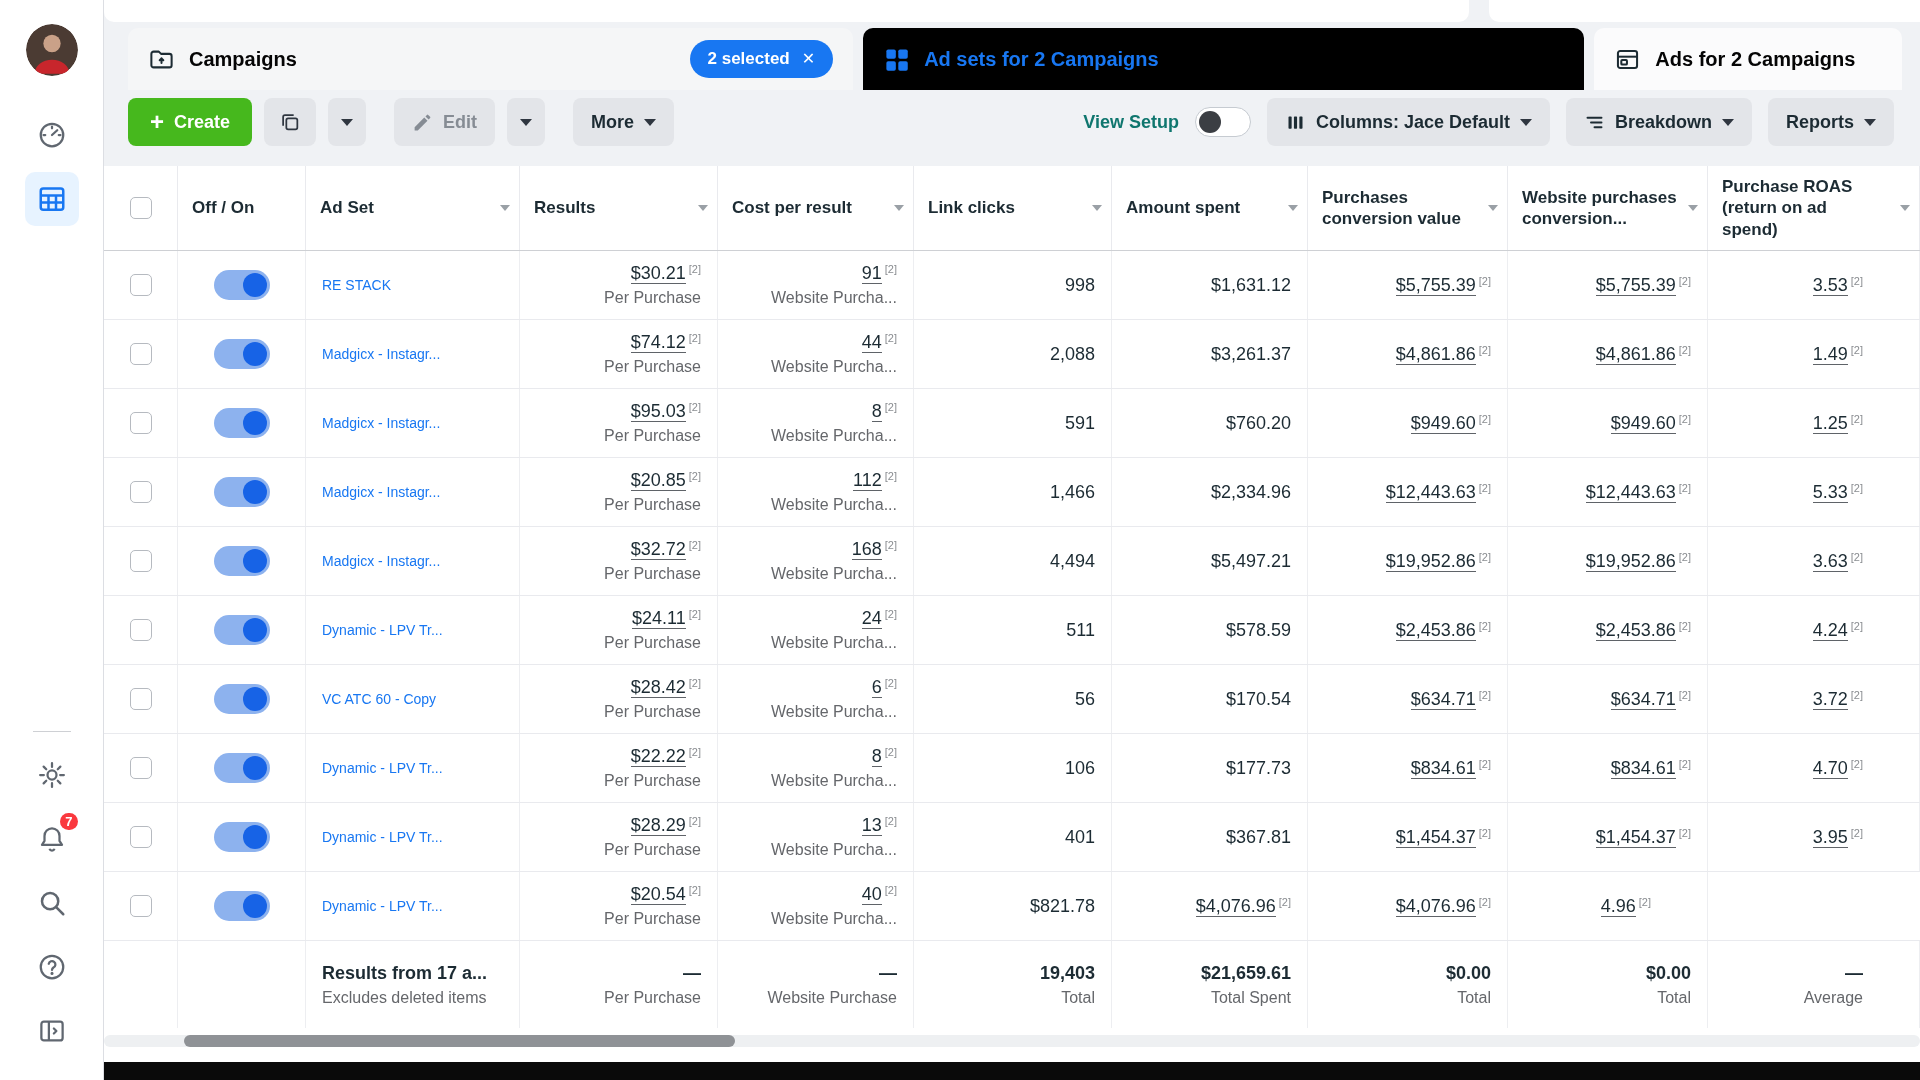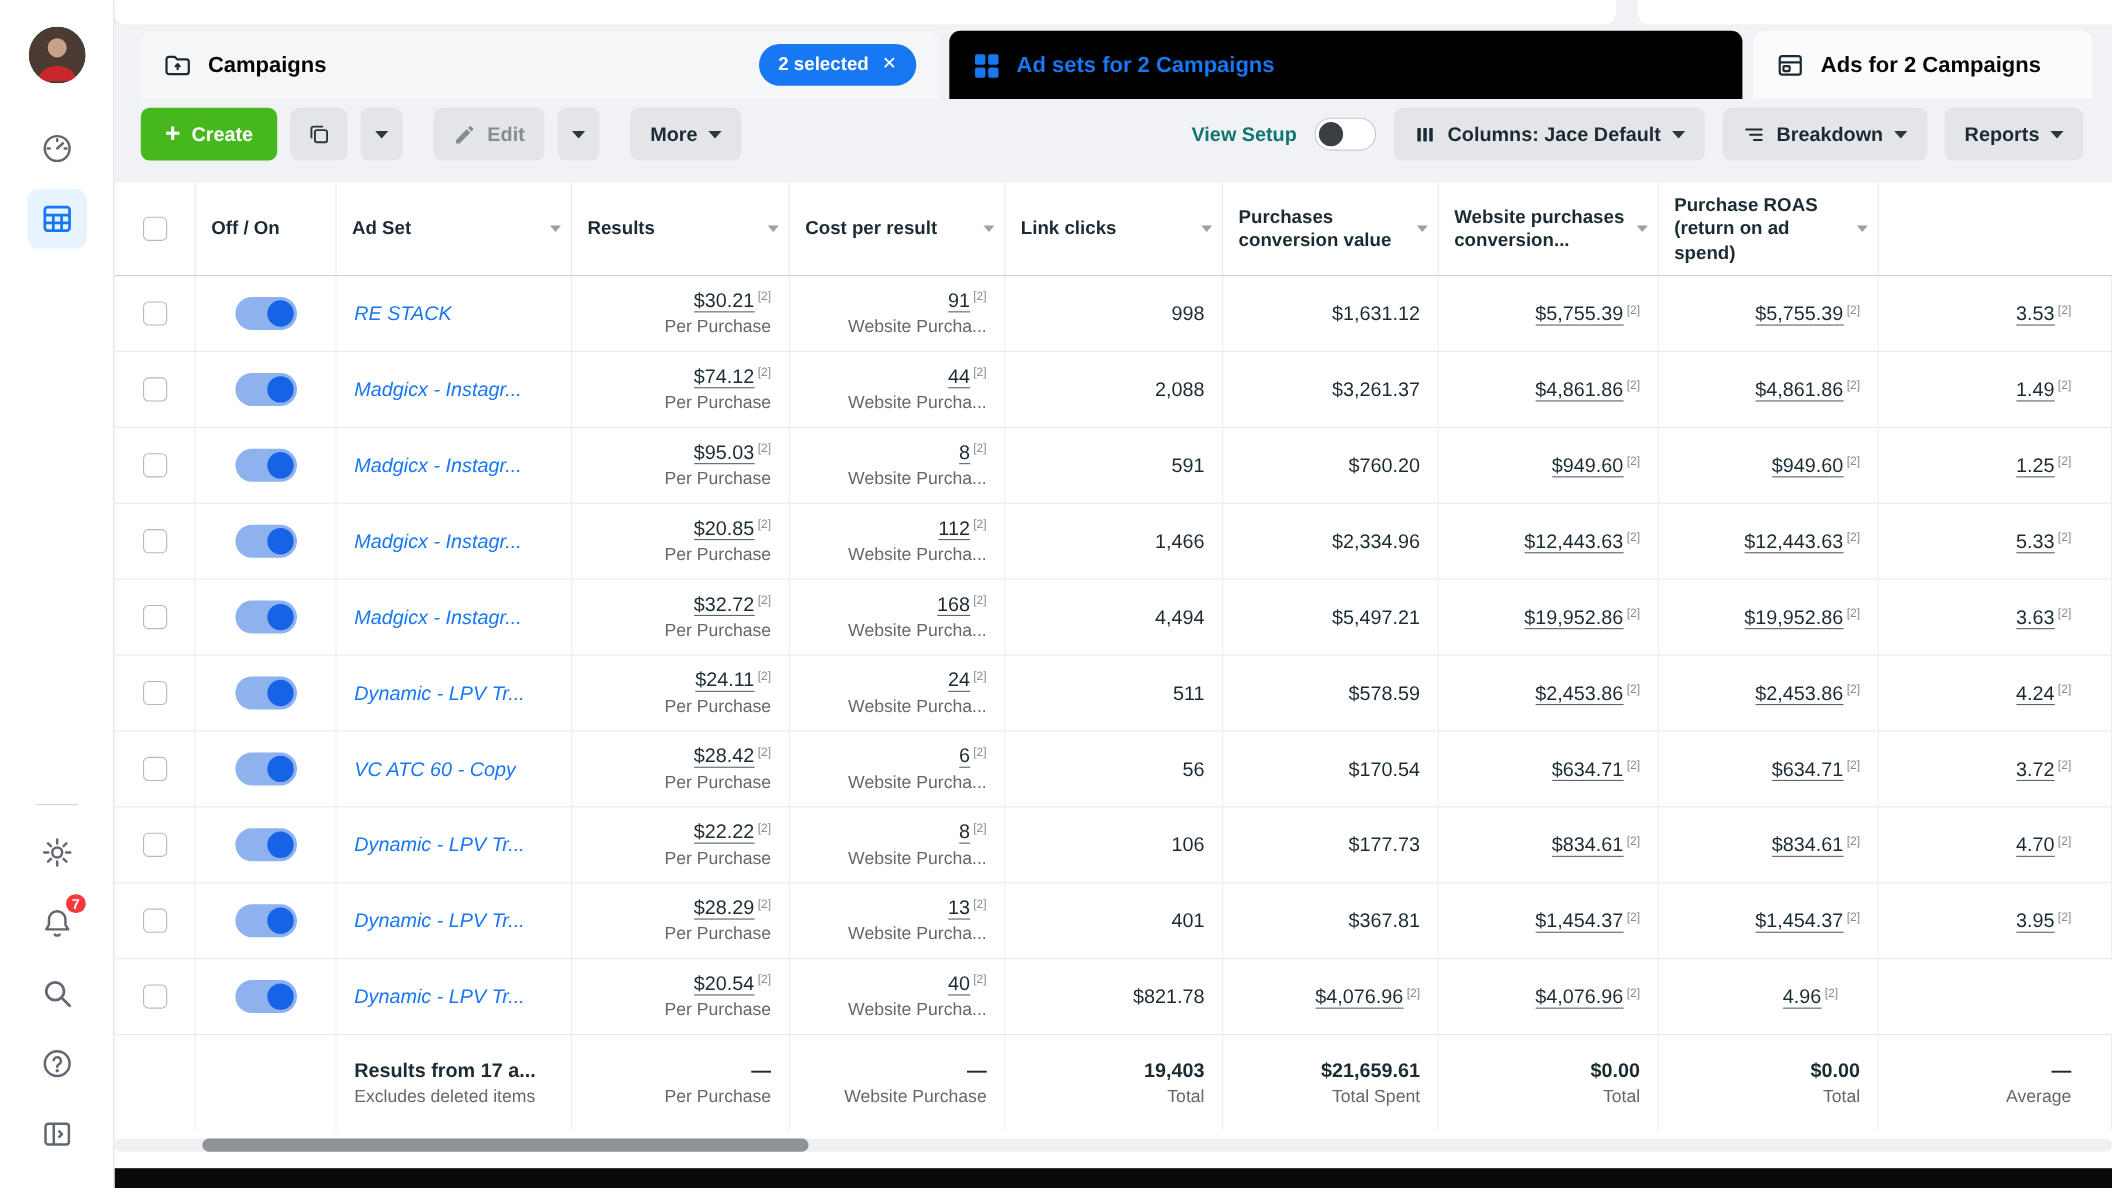--- a/index.html
+++ b/index.html
@@ -56,25 +56,25 @@
   .table-wrap{background:#fff;flex:none;}
   .grid-row{display:grid;grid-template-columns:74px 128px 214px 198px 196px 198px 196px 200px 200px minmax(0,1fr);}
   .thead{height:85px;border-bottom:1px solid #ced0d4;}
   .th{position:relative;display:flex;align-items:center;padding:8px 26px 8px 14px;border-right:1px solid #e9eaee;font-size:17px;font-weight:bold;line-height:1.25;color:#1c2b33;}
   .th.center{justify-content:center;padding:0;}
   .sort-caret{position:absolute;right:9px;top:50%;margin-top:-3px;width:0;height:0;border-left:5px solid transparent;border-right:5px solid transparent;border-top:6px solid #9aa0a6;}
   .tr{height:69px;border-bottom:1px solid #e9eaee;}
   .td{display:flex;align-items:center;padding:0 16px;border-right:1px solid #edeef1;min-width:0;}
   .td.center{justify-content:center;padding:0;}
   .td.num{justify-content:flex-end;}
-  .col-roas{padding-right:36px;}
+  .col-roas{padding-right:56px;}
   .checkbox{width:22px;height:22px;border-radius:5px;border:1px solid #b6bac0;background:#fff;display:inline-block;cursor:pointer;}
   .toggle{width:56px;height:30px;border-radius:15px;background:#8db2ee;position:relative;display:inline-block;cursor:pointer;}
   .toggle .knob{position:absolute;right:3px;top:3px;width:24px;height:24px;border-radius:50%;background:#1763e6;}
-  .adset-link{color:#1877f2;font-size:18px;cursor:pointer;white-space:nowrap;overflow:hidden;text-overflow:ellipsis;font-style:italic;}
+  .adset-link{color:#1877f2;font-size:14px;cursor:pointer;white-space:nowrap;overflow:hidden;text-overflow:ellipsis;}
   .cellstack{display:flex;flex-direction:column;align-items:flex-end;gap:5px;}
   .cellstack.left{align-items:flex-start;}
   .val{font-size:18px;color:#1c2b33;white-space:nowrap;}
   .u{border-bottom:1px solid #5f6368;cursor:pointer;}
   sup.note{font-size:11px;color:#8a8d91;margin-left:3px;vertical-align:6px;}
   .sub{font-size:16px;color:#65676b;white-space:nowrap;}
   .tfoot{height:87px;border-bottom:none;}
   .f-val{font-size:18px;font-weight:bold;color:#1c2b33;white-space:nowrap;}
   .f-title{font-size:18px;font-weight:bold;color:#1c2b33;white-space:nowrap;}
 
@@ -280,20 +280,24 @@
       </div>
       <div class="th">
         <span>Cost per result</span>
         <span class="sort-caret"></span>
       </div>
       <div class="th">
         <span>Link clicks</span>
         <span class="sort-caret"></span>
       </div>
       <div class="th">
+        <span>Amount spent</span>
+        <span class="sort-caret"></span>
+      </div>
+      <div class="th">
         <span>Purchases conversion value</span>
         <span class="sort-caret"></span>
       </div>
       <div class="th">
         <span>Website purchases conversion...</span>
         <span class="sort-caret"></span>
       </div>
       <div class="th col-roas">
         <span>Purchase ROAS (return on ad spend)</span>
         <span class="sort-caret"></span>

